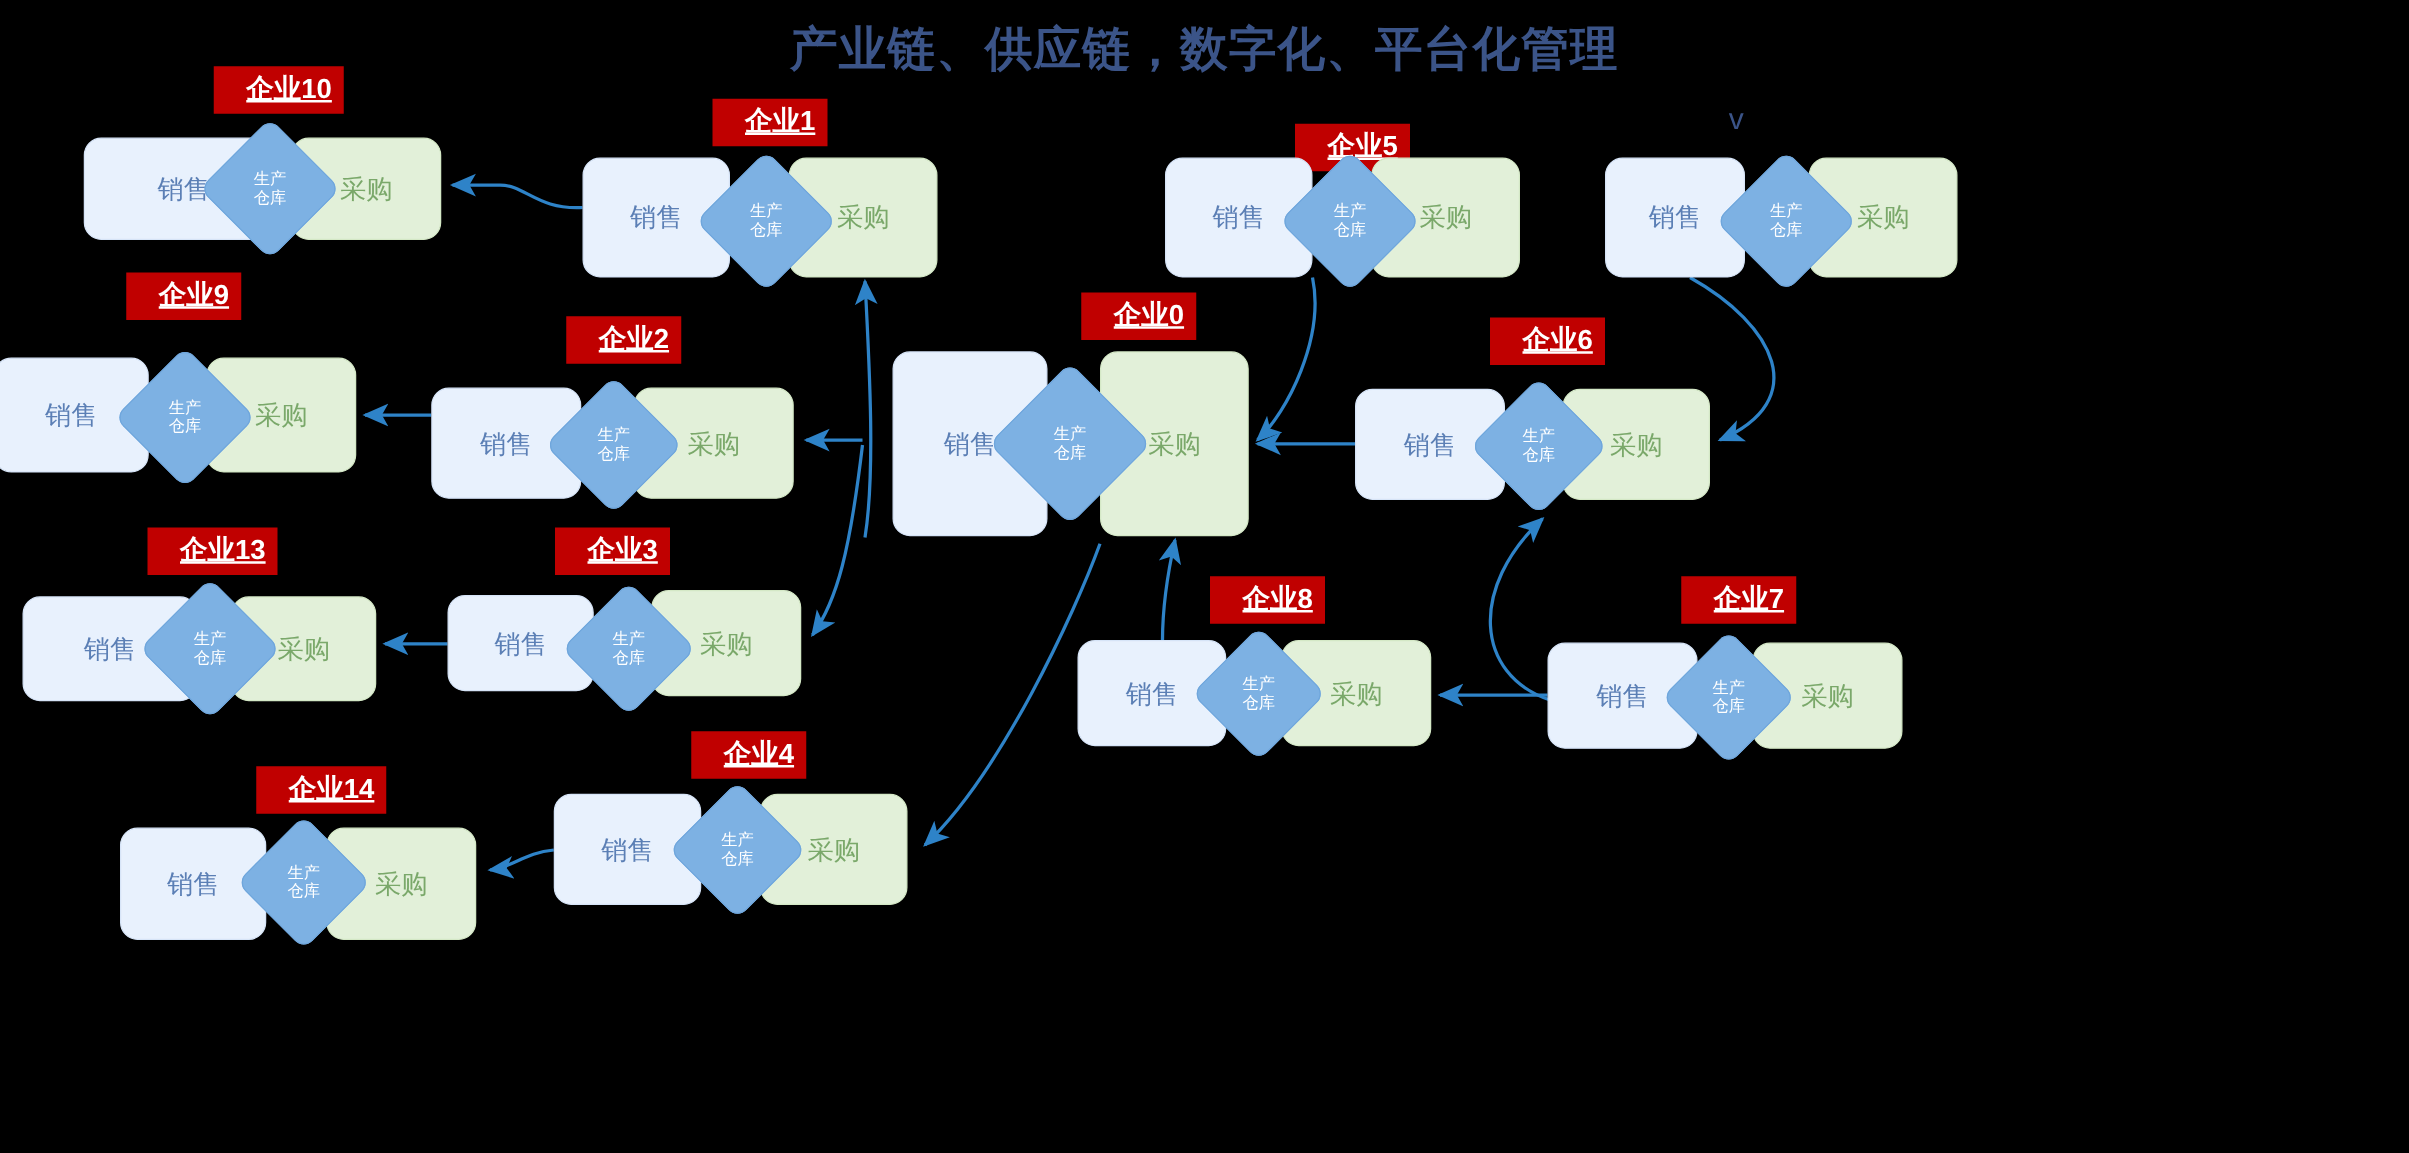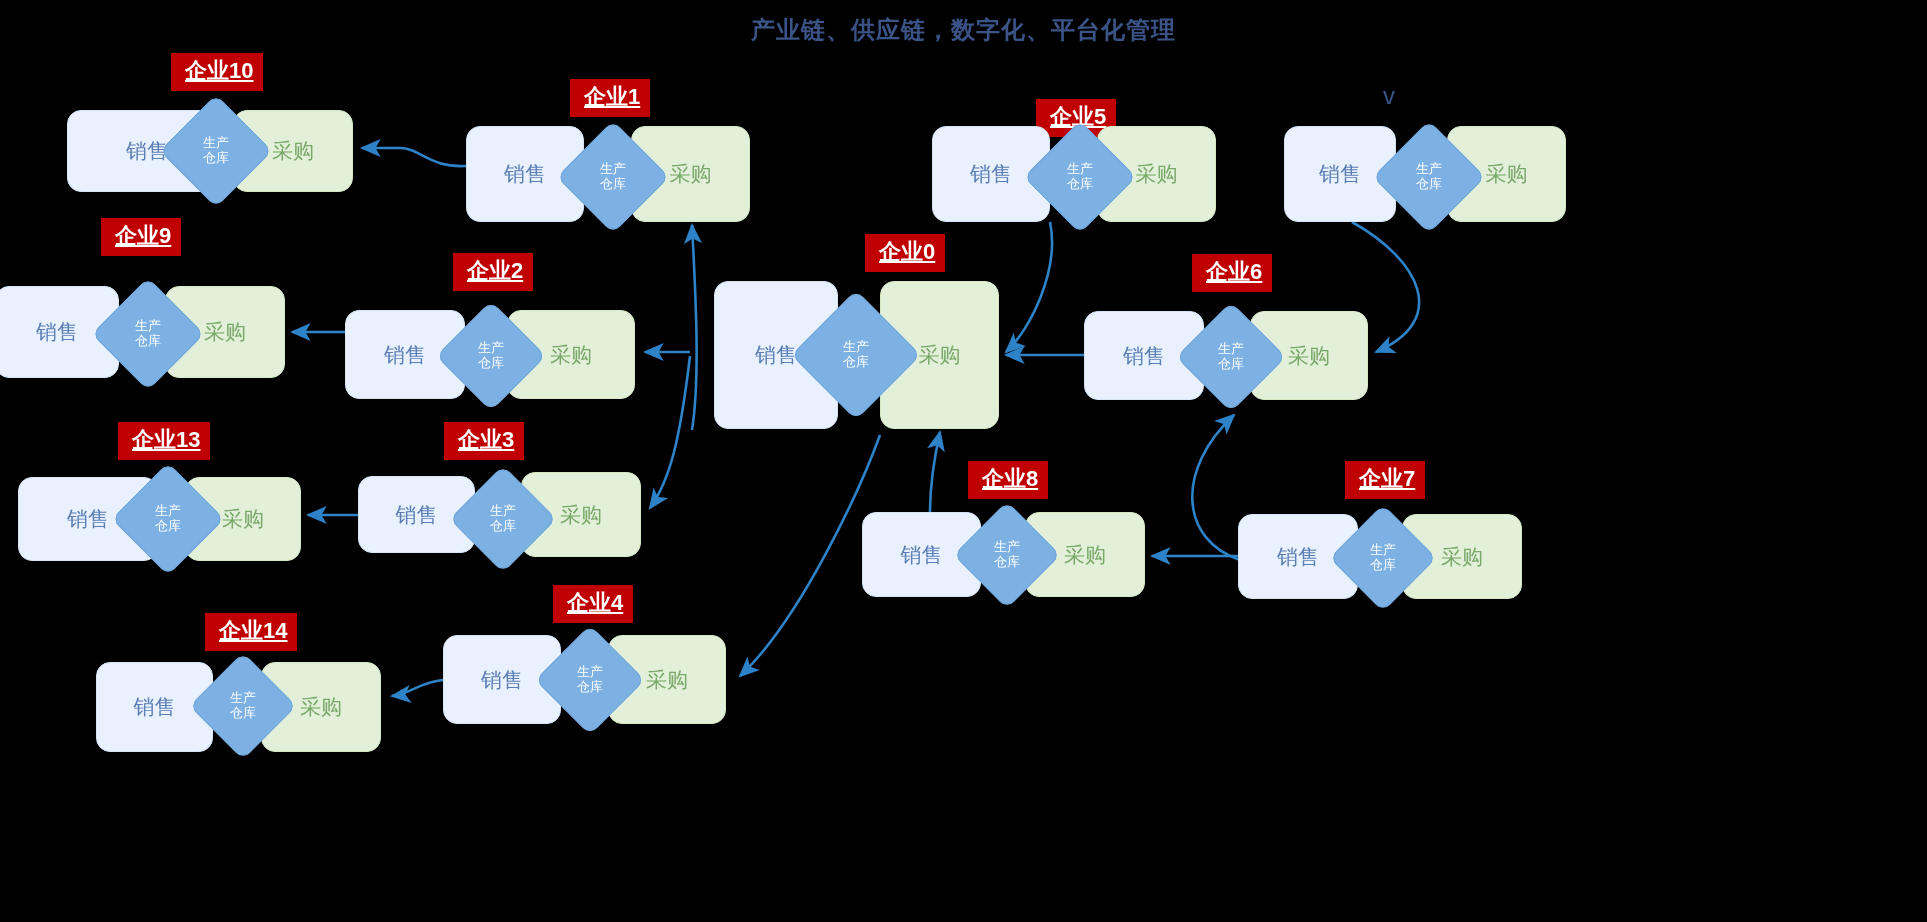--- a/index.html
+++ b/index.html
@@ -1,22 +1,22 @@
 <!DOCTYPE html>
 <html><head>
 <meta charset="utf-8">
 <style>
   html,body{margin:0;padding:0;background:#000;}
   #stage{position:relative;width:1927px;height:922px;background:#000;overflow:hidden;
          font-family:"Liberation Sans","DejaVu Sans",sans-serif;}
   #title{position:absolute;left:0;right:0;top:14px;text-align:center;
-         color:#3b5488;font-size:24px;font-weight:bold;letter-spacing:1px;}
+         color:#3b5488;font-size:38px;font-weight:bold;letter-spacing:1px;}
   .ent{position:absolute;}
   .tag{position:absolute;background:#c00000;color:#fff;font-size:22px;
-       font-weight:bold;padding:3px 10px 5px 14px;white-space:nowrap;
+       font-weight:bold;padding:3px 10px 5px 26px;white-space:nowrap;
        text-decoration:underline;text-underline-offset:2px;}
   .tag.plain{background:transparent;color:#3b5488;font-weight:normal;
              text-decoration:none;font-size:24px;padding:0;}
   .sales{position:absolute;background:#e8f1fd;border:1.5px solid #d6e4f7;
          border-radius:14px;color:#5b7fb5;display:flex;align-items:center;
          justify-content:center;font-size:21px;box-sizing:border-box;}
   .purch{position:absolute;background:#e2f0d9;border:1.5px solid #d4e8c6;
          border-radius:14px;color:#7aa86a;display:flex;align-items:center;
          justify-content:center;font-size:21px;box-sizing:border-box;}
   .whouse{position:absolute;background:#7db1e3;border-radius:10px;

